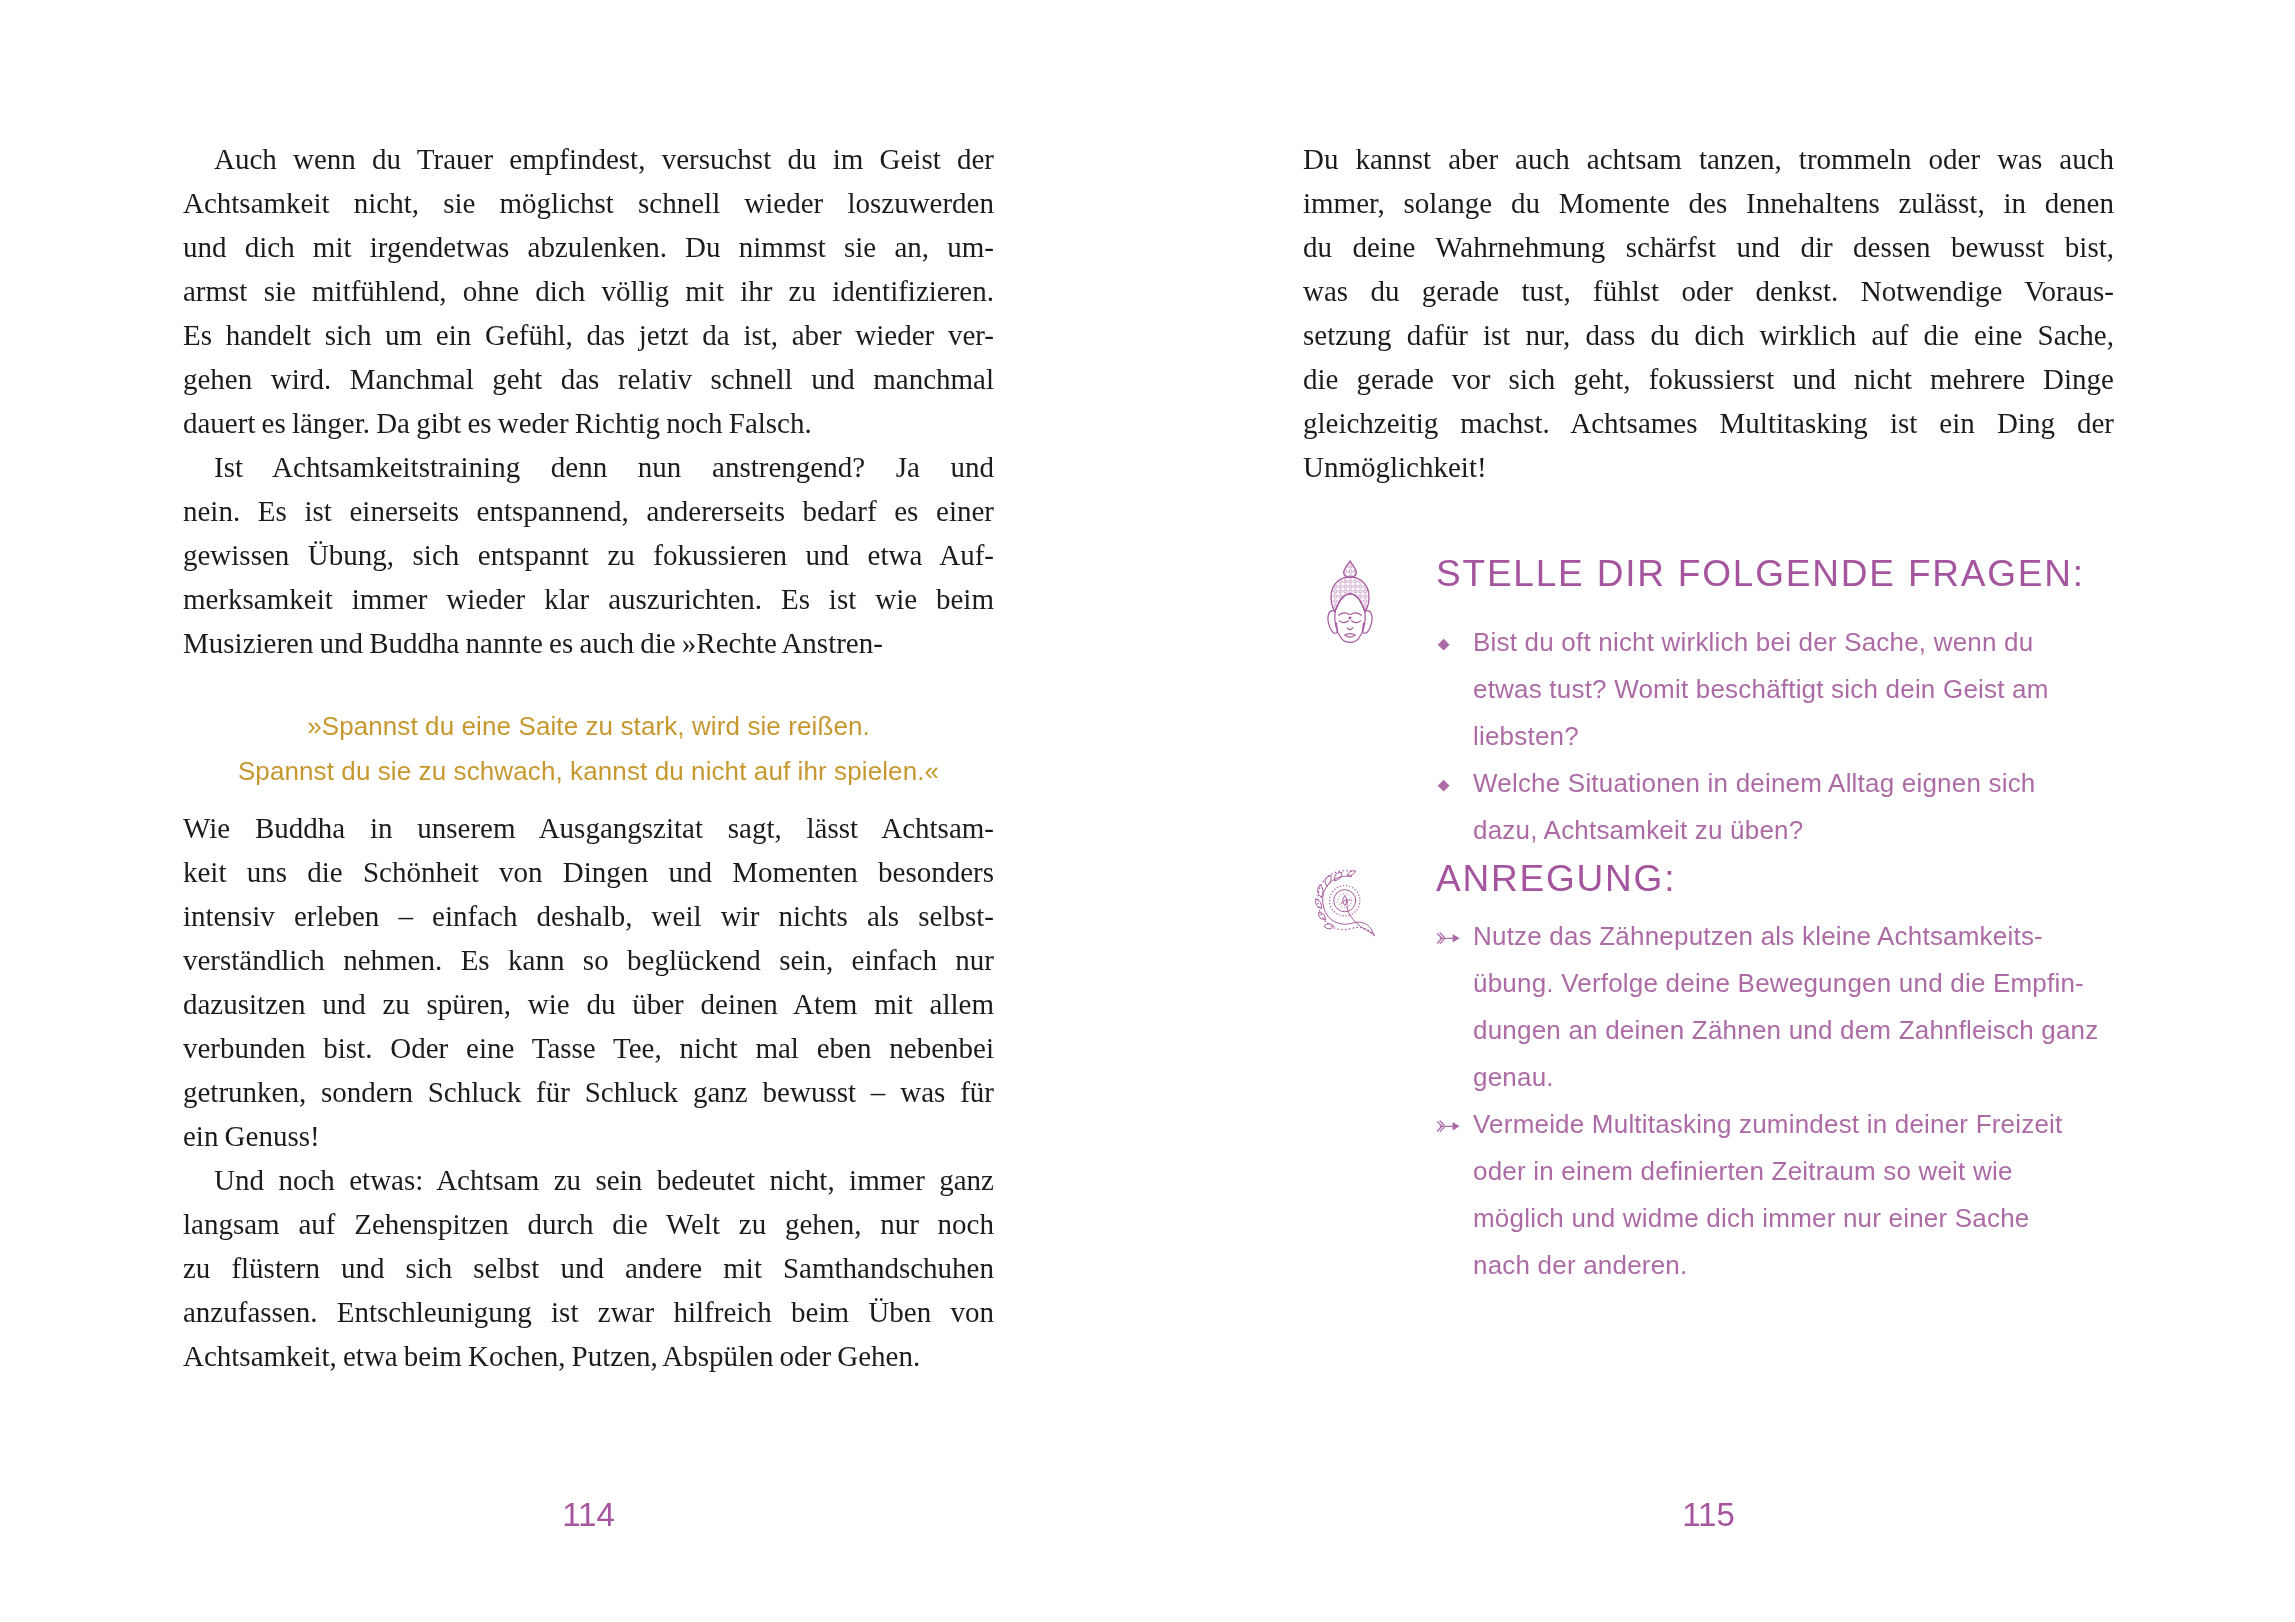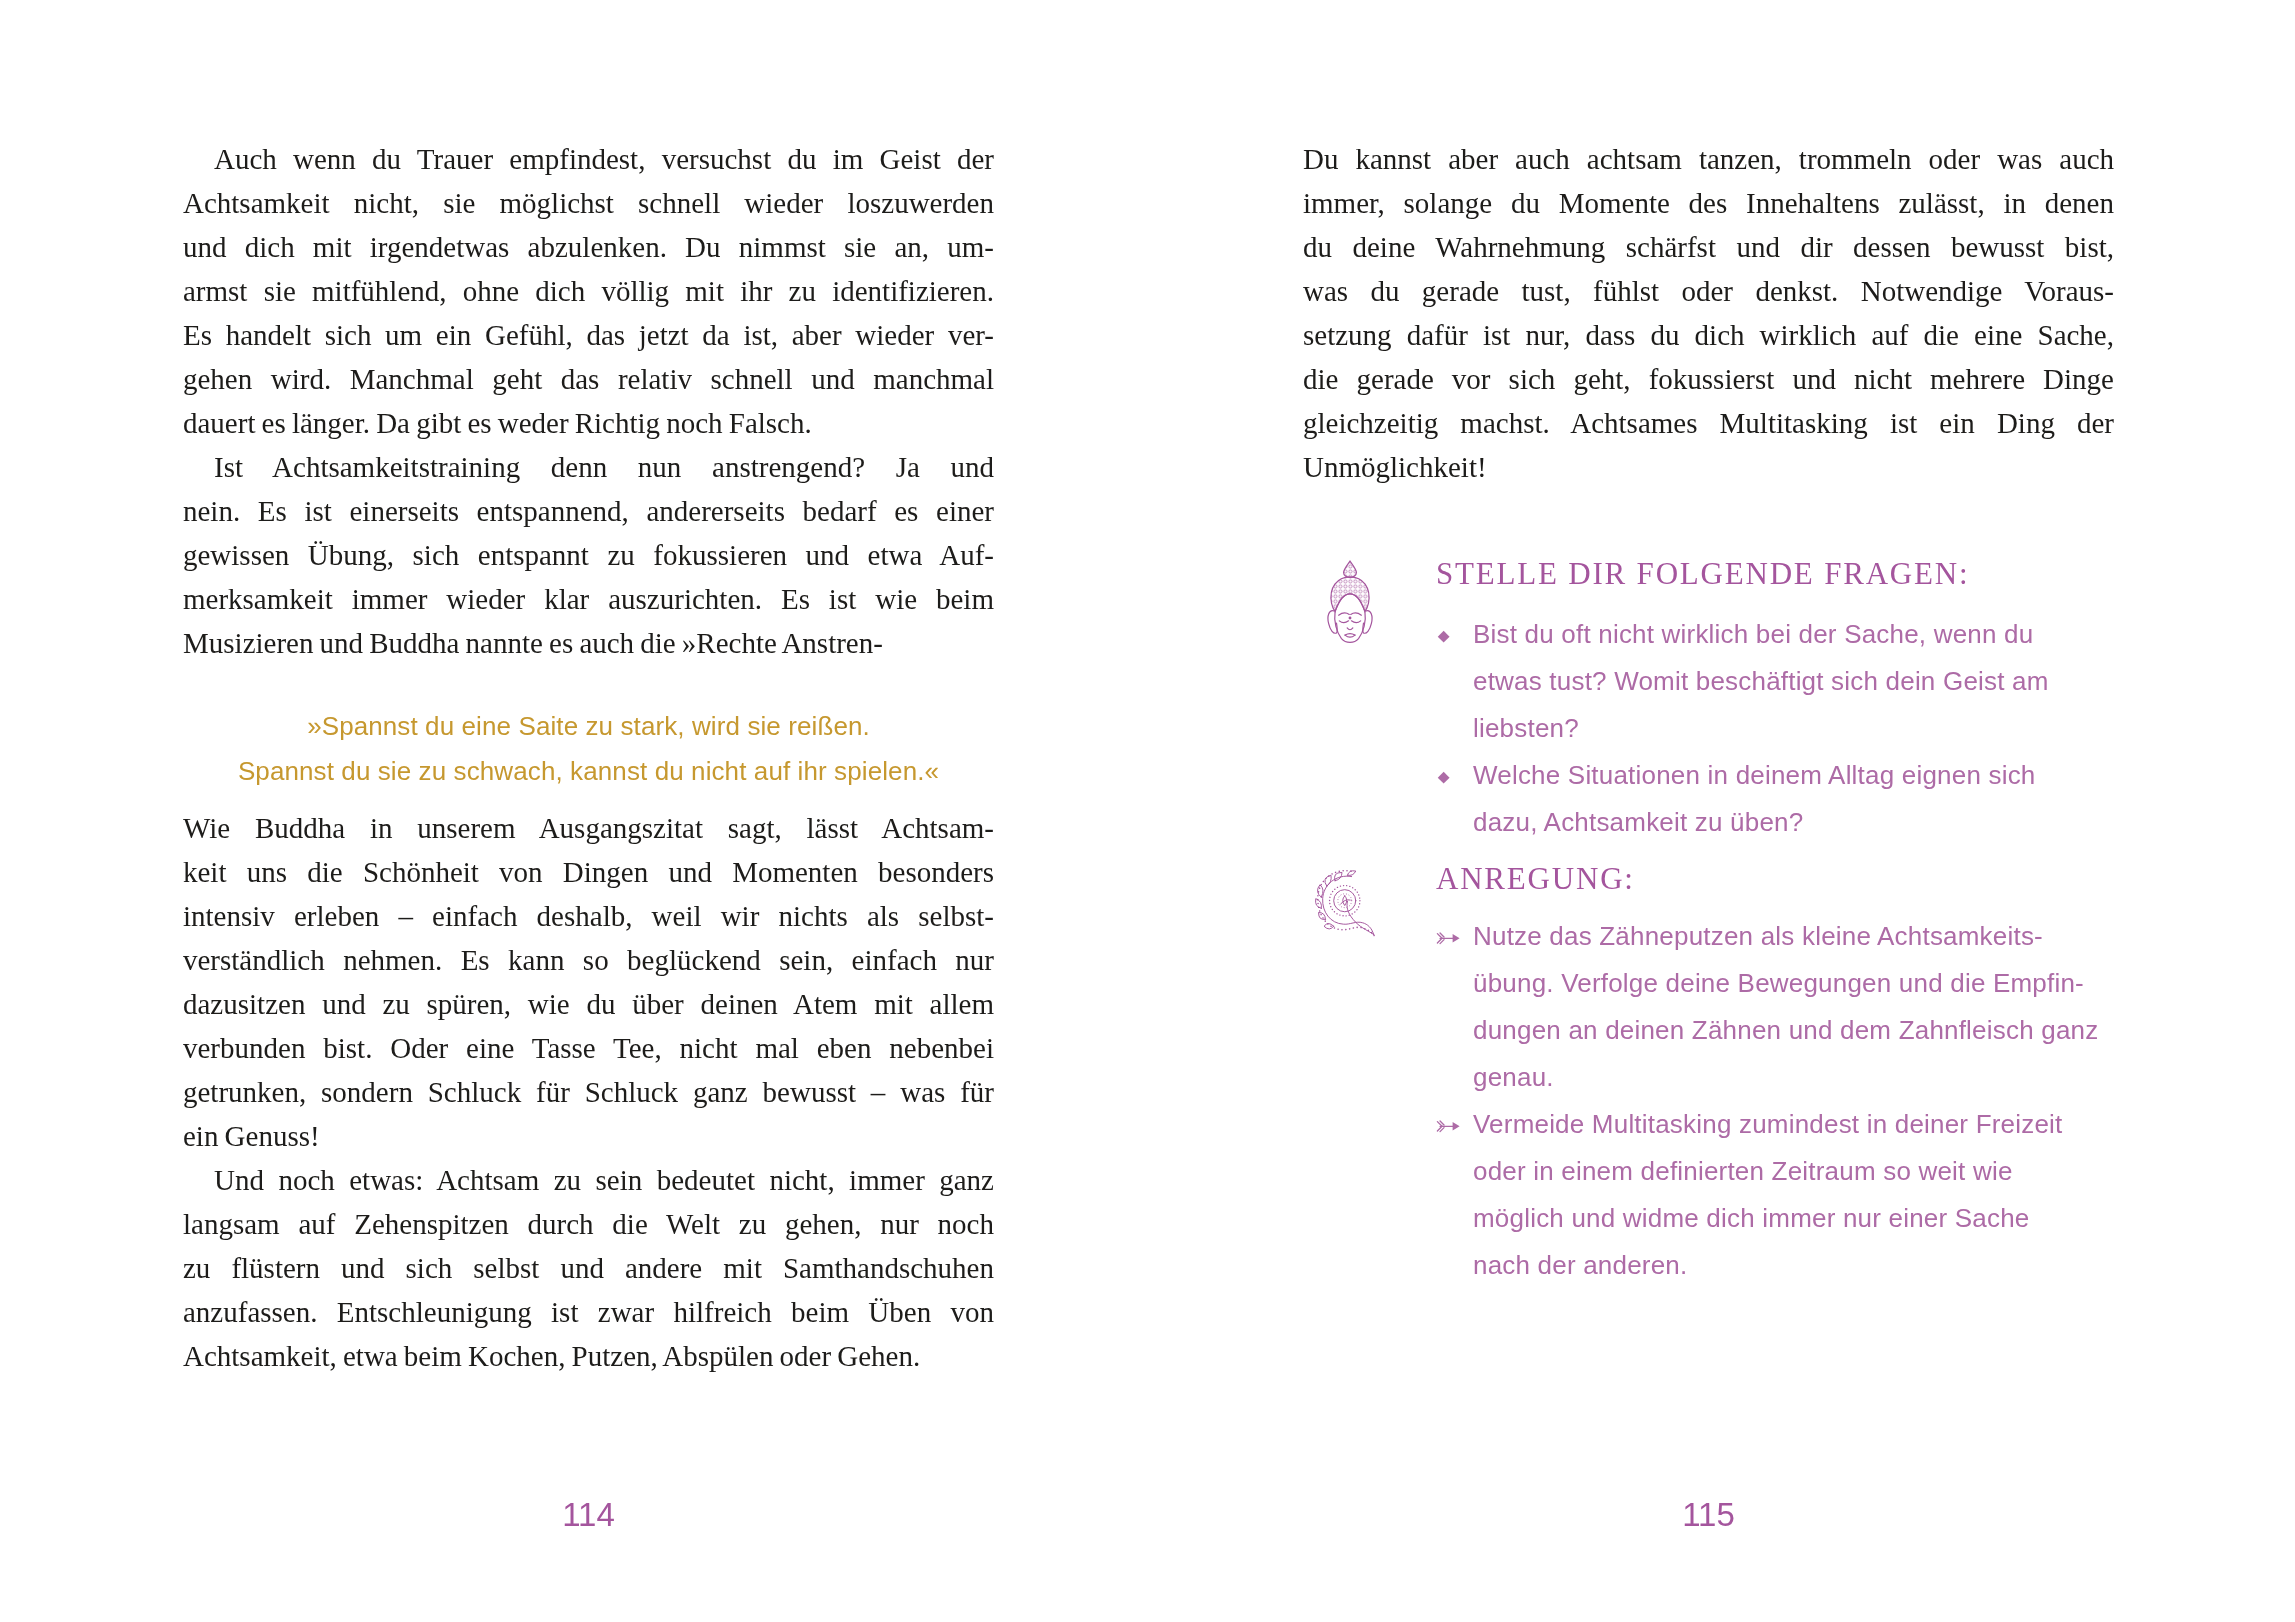--- a/index.html
+++ b/index.html
@@ -33,25 +33,25 @@
   .para-after-quote{margin-top:12px;}
 
   .feature{position:absolute;left:1303px;width:811px;}
   .sec1{top:557px;}
   .sec2{top:862px;}
   .feature .icon{position:absolute;display:block;color:var(--accent-purple);}
   .icon-buddha{left:14.6px;top:1.5px;}
   .icon-paisley{left:10.2px;top:5.8px;}
   .feature-heading{
     margin:0 0 0 133px;
-    font-family:Liberation Serif, serif;font-weight:400;
-    font-size:31px;line-height:34px;letter-spacing:1.8px;
+    font-family:Liberation Sans, sans-serif;font-weight:400;
+    font-size:37px;line-height:34px;letter-spacing:1.8px;
     color:var(--accent-purple);
   }
-  .bullets{margin-top:20px;}
+  .bullets{margin-top:28px;}
   .sec2 .bullets{margin-top:17px;}
   .bullet-row{display:flex;padding-left:133px;}
   .marker{flex:0 0 37px;margin-top:17.5px;color:var(--accent-purple-light);}
   .bullet-text{
     flex:1;font-family:"Liberation Sans",sans-serif;font-size:26px;
     line-height:47px;color:var(--accent-purple-light);letter-spacing:0.2px;
   }
   .bullet-text .tline{text-align:left;text-align-last:left;white-space:nowrap;}
 
   .page-num{

